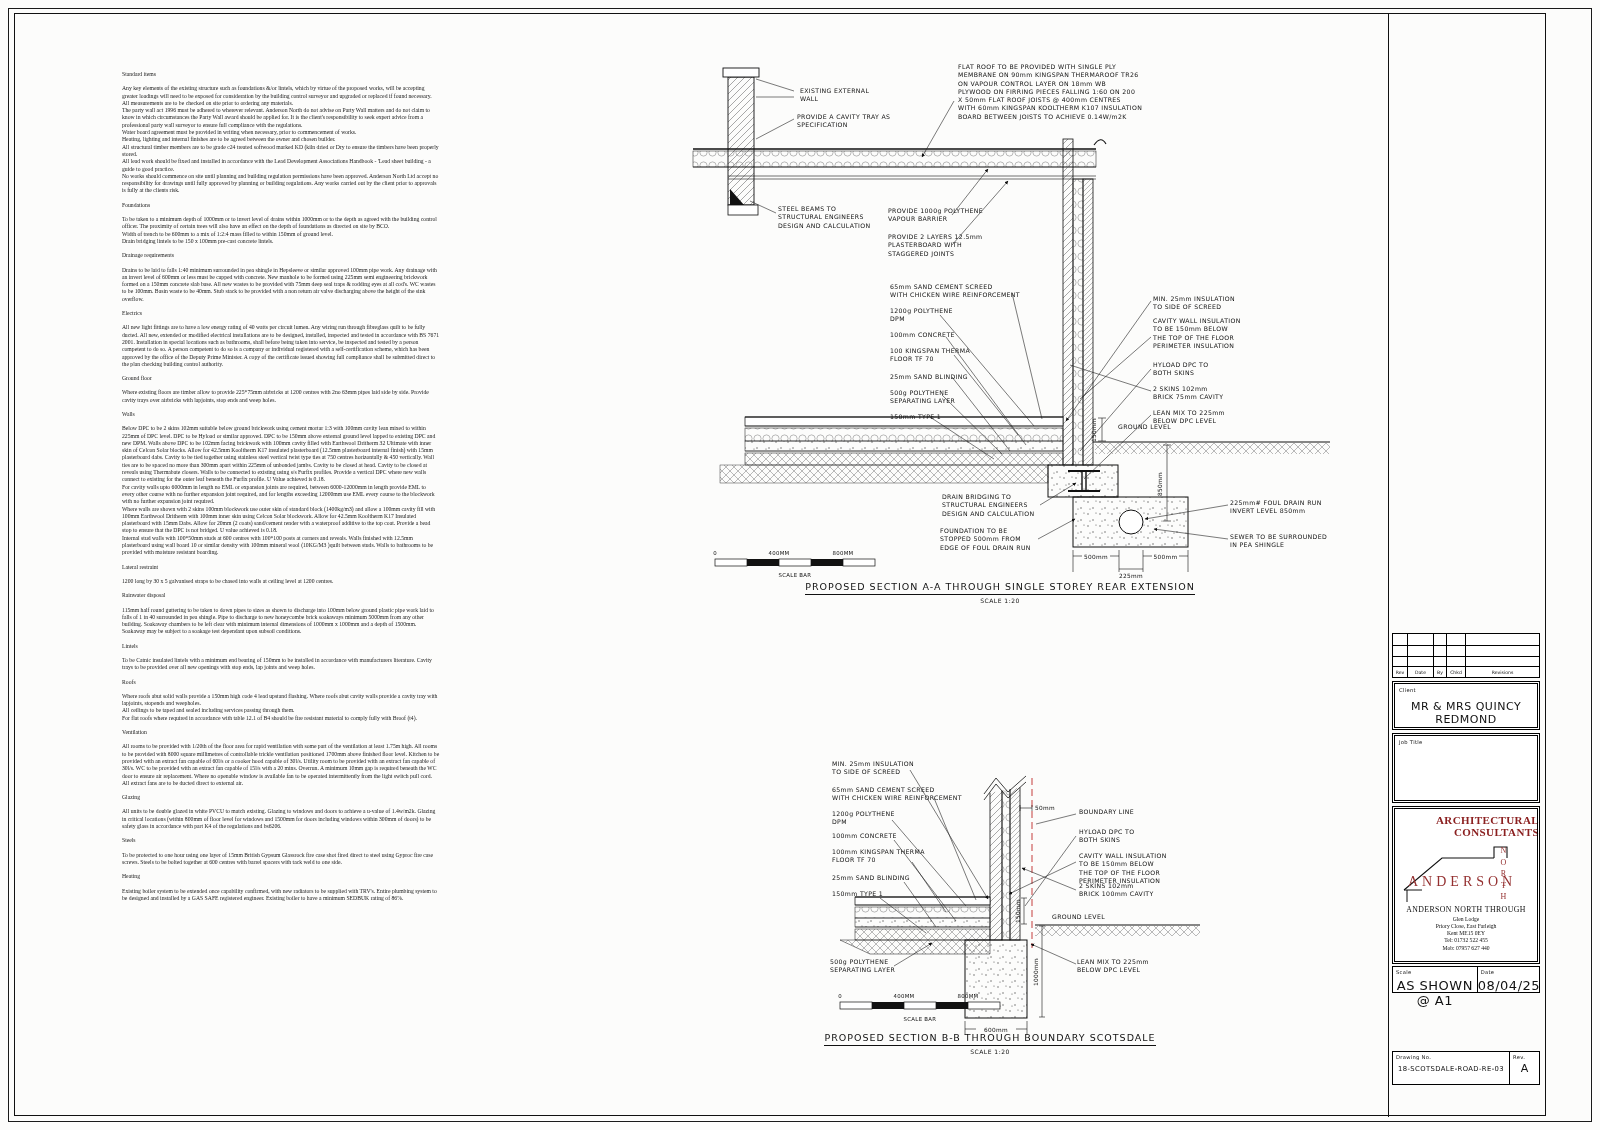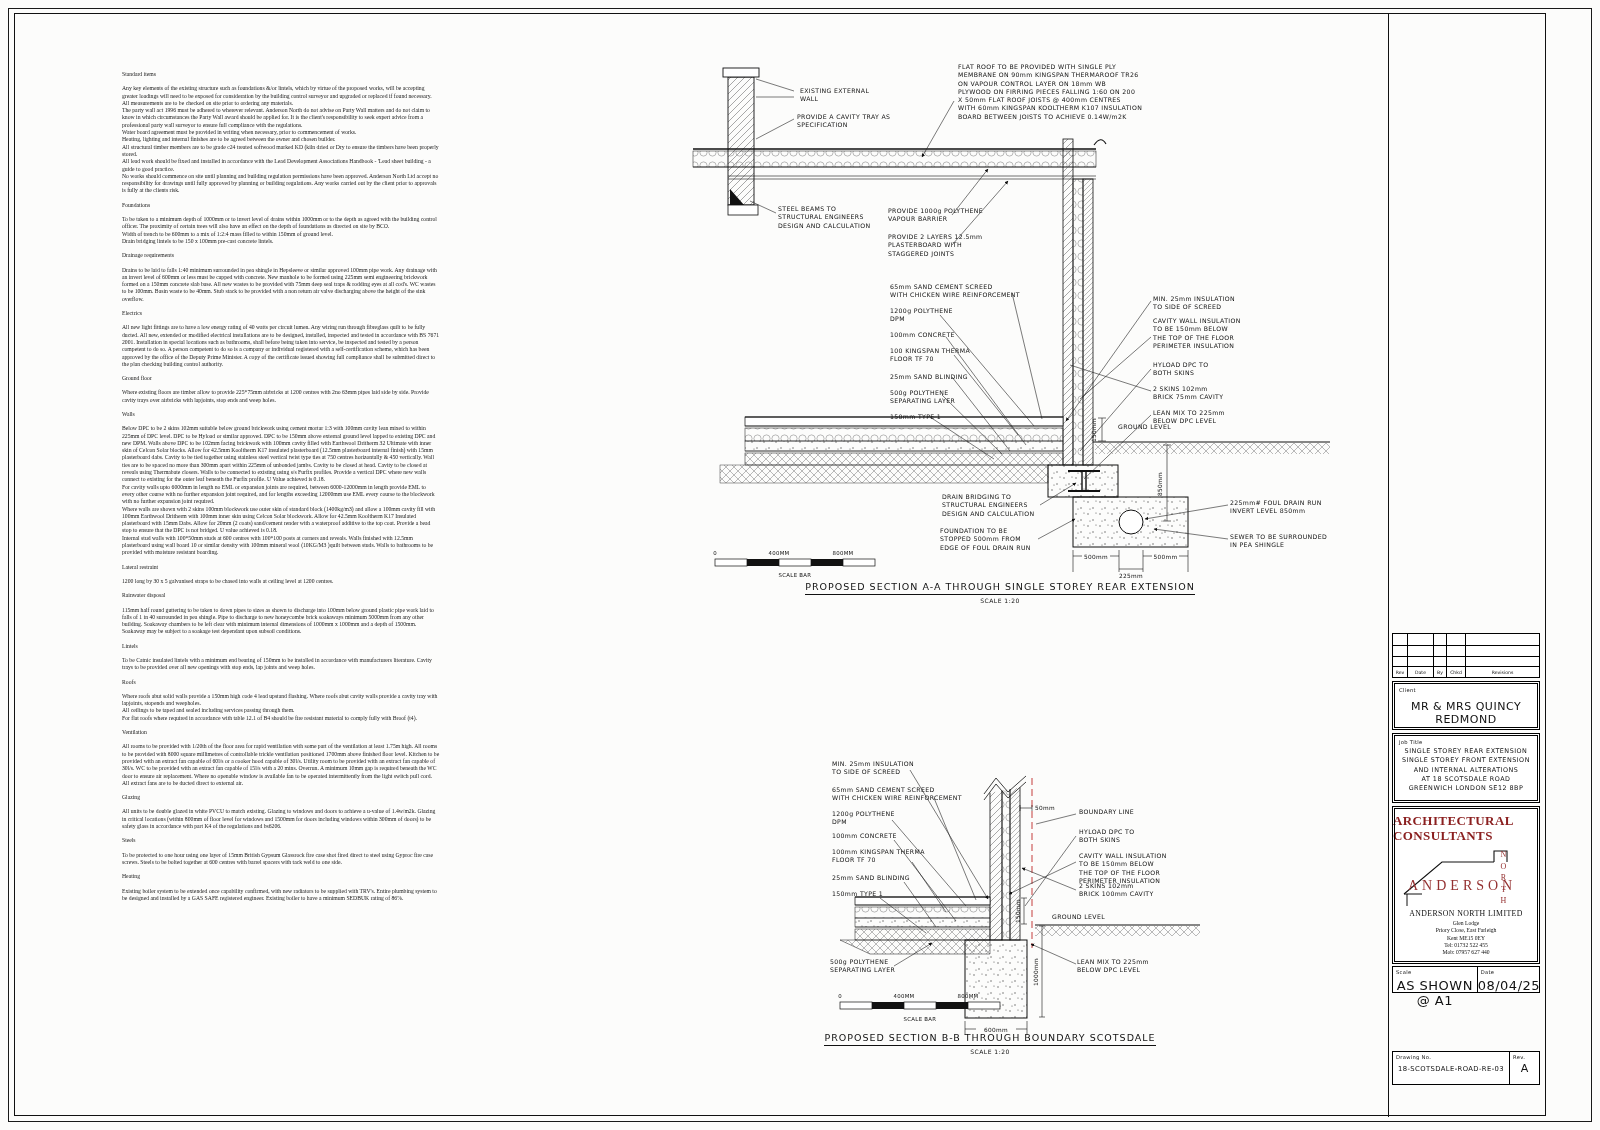--- a/index.html
+++ b/index.html
@@ -36,22 +36,22 @@
   .tb-val { text-align:center; font-size:11px; letter-spacing:0.5px; color:#111; white-space:pre-line; }
 
   .revgrid { position:absolute; left:1392px; top:633px; width:148px; height:45px;
              display:grid; grid-template-columns:15px 26px 13px 19px 1fr;
              grid-template-rows:repeat(4,1fr); border:1px solid #000; background:#fff; box-sizing:border-box; }
   .revgrid div { border-right:0.8px solid #000; border-top:0.8px solid #000;
                  font-size:4.6px; color:#111; display:flex; align-items:center; justify-content:center; }
   .revgrid div:nth-child(5n) { border-right:none; }
   .revgrid div:nth-child(-n+5) { border-top:none; }
 
-  .firm-title { margin-top:7px; text-align:left; font-family:"Liberation Serif",serif; font-weight:bold;
-                font-size:13px; line-height:1.12; letter-spacing:0.4px; color:#8b2020; white-space:pre-line; }
+  .firm-title { margin-top:7px; text-align:right; font-family:"Liberation Serif",serif; font-weight:bold;
+                font-size:11px; line-height:1.12; letter-spacing:0.4px; color:#8b2020; white-space:pre-line; }
   .logo-wrap { position:relative; width:140px; height:62px; margin:3px auto 0 auto; }
   .logo-and  { position:absolute; left:12px; top:32px; font-family:"Liberation Serif",serif;
                font-size:14px; letter-spacing:4px; color:#943030; }
   .logo-north{ position:absolute; left:103px; top:4px; font-family:"Liberation Serif",serif;
                font-size:8px; color:#943030; writing-mode:vertical-lr; text-orientation:upright; letter-spacing:2.5px; }
   .firm-name { text-align:center; font-family:"Liberation Serif",serif; font-size:7.8px;
                letter-spacing:0.4px; color:#111; margin-top:1px; }
   .firm-addr { text-align:center; font-family:"Liberation Serif",serif; font-size:5.6px;
                line-height:1.3; color:#111; margin-top:2px; white-space:pre-line; }
 
@@ -499,41 +499,36 @@
     <div>Revisions</div>
   </div>
 
   <div class="tbx" style="top:681px;height:49px">
     <div class="tb-label">Client</div>
     <div class="tb-val" style="padding-top:18px">MR &amp; MRS QUINCY REDMOND</div>
   </div>
 
   <div class="tbx" style="top:733px;height:70px">
     <div class="tb-label">Job Title</div>
-    <div class="tb-val" style="padding-top:13px;font-size:6.4px;line-height:1.45">SINGLE STOREY REAR EXTENSION
-SINGLE STOREY FRONT EXTENSION
-AND INTERNAL ALTERATIONS
-AT 18 SCOTSDALE ROAD
-GREENWICH LONDON SE12 8BP</div>
   </div>
 
   <div class="tbx" style="top:806px;height:158px">
     <div class="firm-title">ARCHITECTURAL
 CONSULTANTS</div>
     <div class="logo-wrap">
       <svg width="140" height="62" viewBox="0 0 140 62">
         <polyline points="8,48 46,16 98,16" fill="none" stroke="#111" stroke-width="1.1"></polyline>
         <polyline points="98,16 98,5 111,5 111,16" fill="none" stroke="#111" stroke-width="1.1"></polyline>
         <line x1="8" y1="48" x2="26" y2="48" stroke="#111" stroke-width="1"></line>
         <line x1="11" y1="48" x2="11" y2="60" stroke="#111" stroke-width="1"></line>
       </svg>
       <div class="logo-and">ANDERSON</div>
       <div class="logo-north">NORTH</div>
     </div>
-    <div class="firm-name">ANDERSON NORTH LIMITED</div>
+    <div class="firm-name">ANDERSON NORTH THROUGH</div>
     <div class="firm-addr">Glen Lodge
 Priory Close, East Farleigh
 Kent ME15 0EY
 Tel: 01732 522 455
 Mob: 07957 627 440</div>
   </div>
 
   <div class="tbx" style="top:966px;height:27px;outline:none">
     <div class="sd-row">
       <div class="sd-cell scale">

